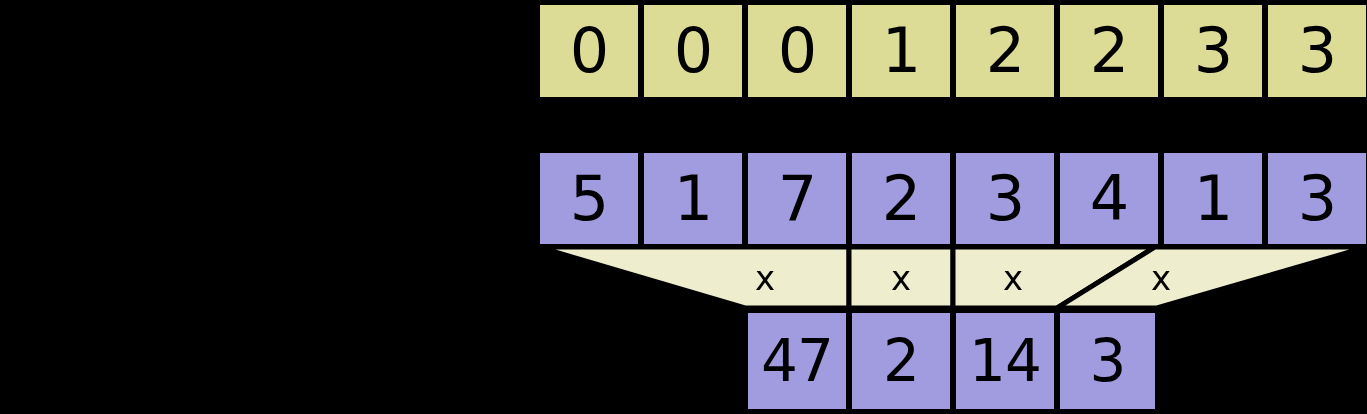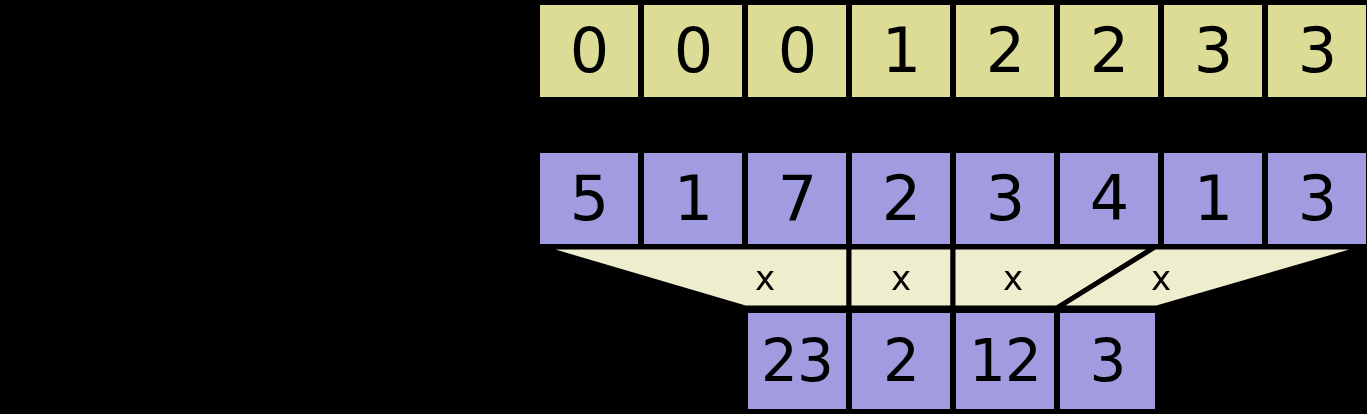--- a/index.html
+++ b/index.html
@@ -122,25 +122,25 @@
 
     <path d="M 1155 247 L 1367 247 L 1157 308 L 1057 308 Z" fill="#eeeece" stroke="#000000" stroke-width="5" stroke-linejoin="miter"></path>
   </svg>
 
   <div class="xmark" style="left:745px; top:261px; width:40px;">x</div>
   <div class="xmark" style="left:881px; top:261px; width:40px;">x</div>
   <div class="xmark" style="left:993px; top:261px; width:40px;">x</div>
   <div class="xmark" style="left:1141px; top:261px; width:40px;">x</div>
 
   <div class="cell result" style="left:745px; top:310px; width:104px; height:102px;">
-    <span class="txt">23</span>
+    <span class="txt">47</span>
   </div>
   <div class="cell result" style="left:849px; top:310px; width:104px; height:102px;">
     <span class="txt">2</span>
   </div>
   <div class="cell result" style="left:953px; top:310px; width:104px; height:102px;">
-    <span class="txt">12</span>
+    <span class="txt">14</span>
   </div>
   <div class="cell result" style="left:1057px; top:310px; width:101px; height:102px;">
     <span class="txt">3</span>
   </div>
 
 </div>
 
 </body></html>

